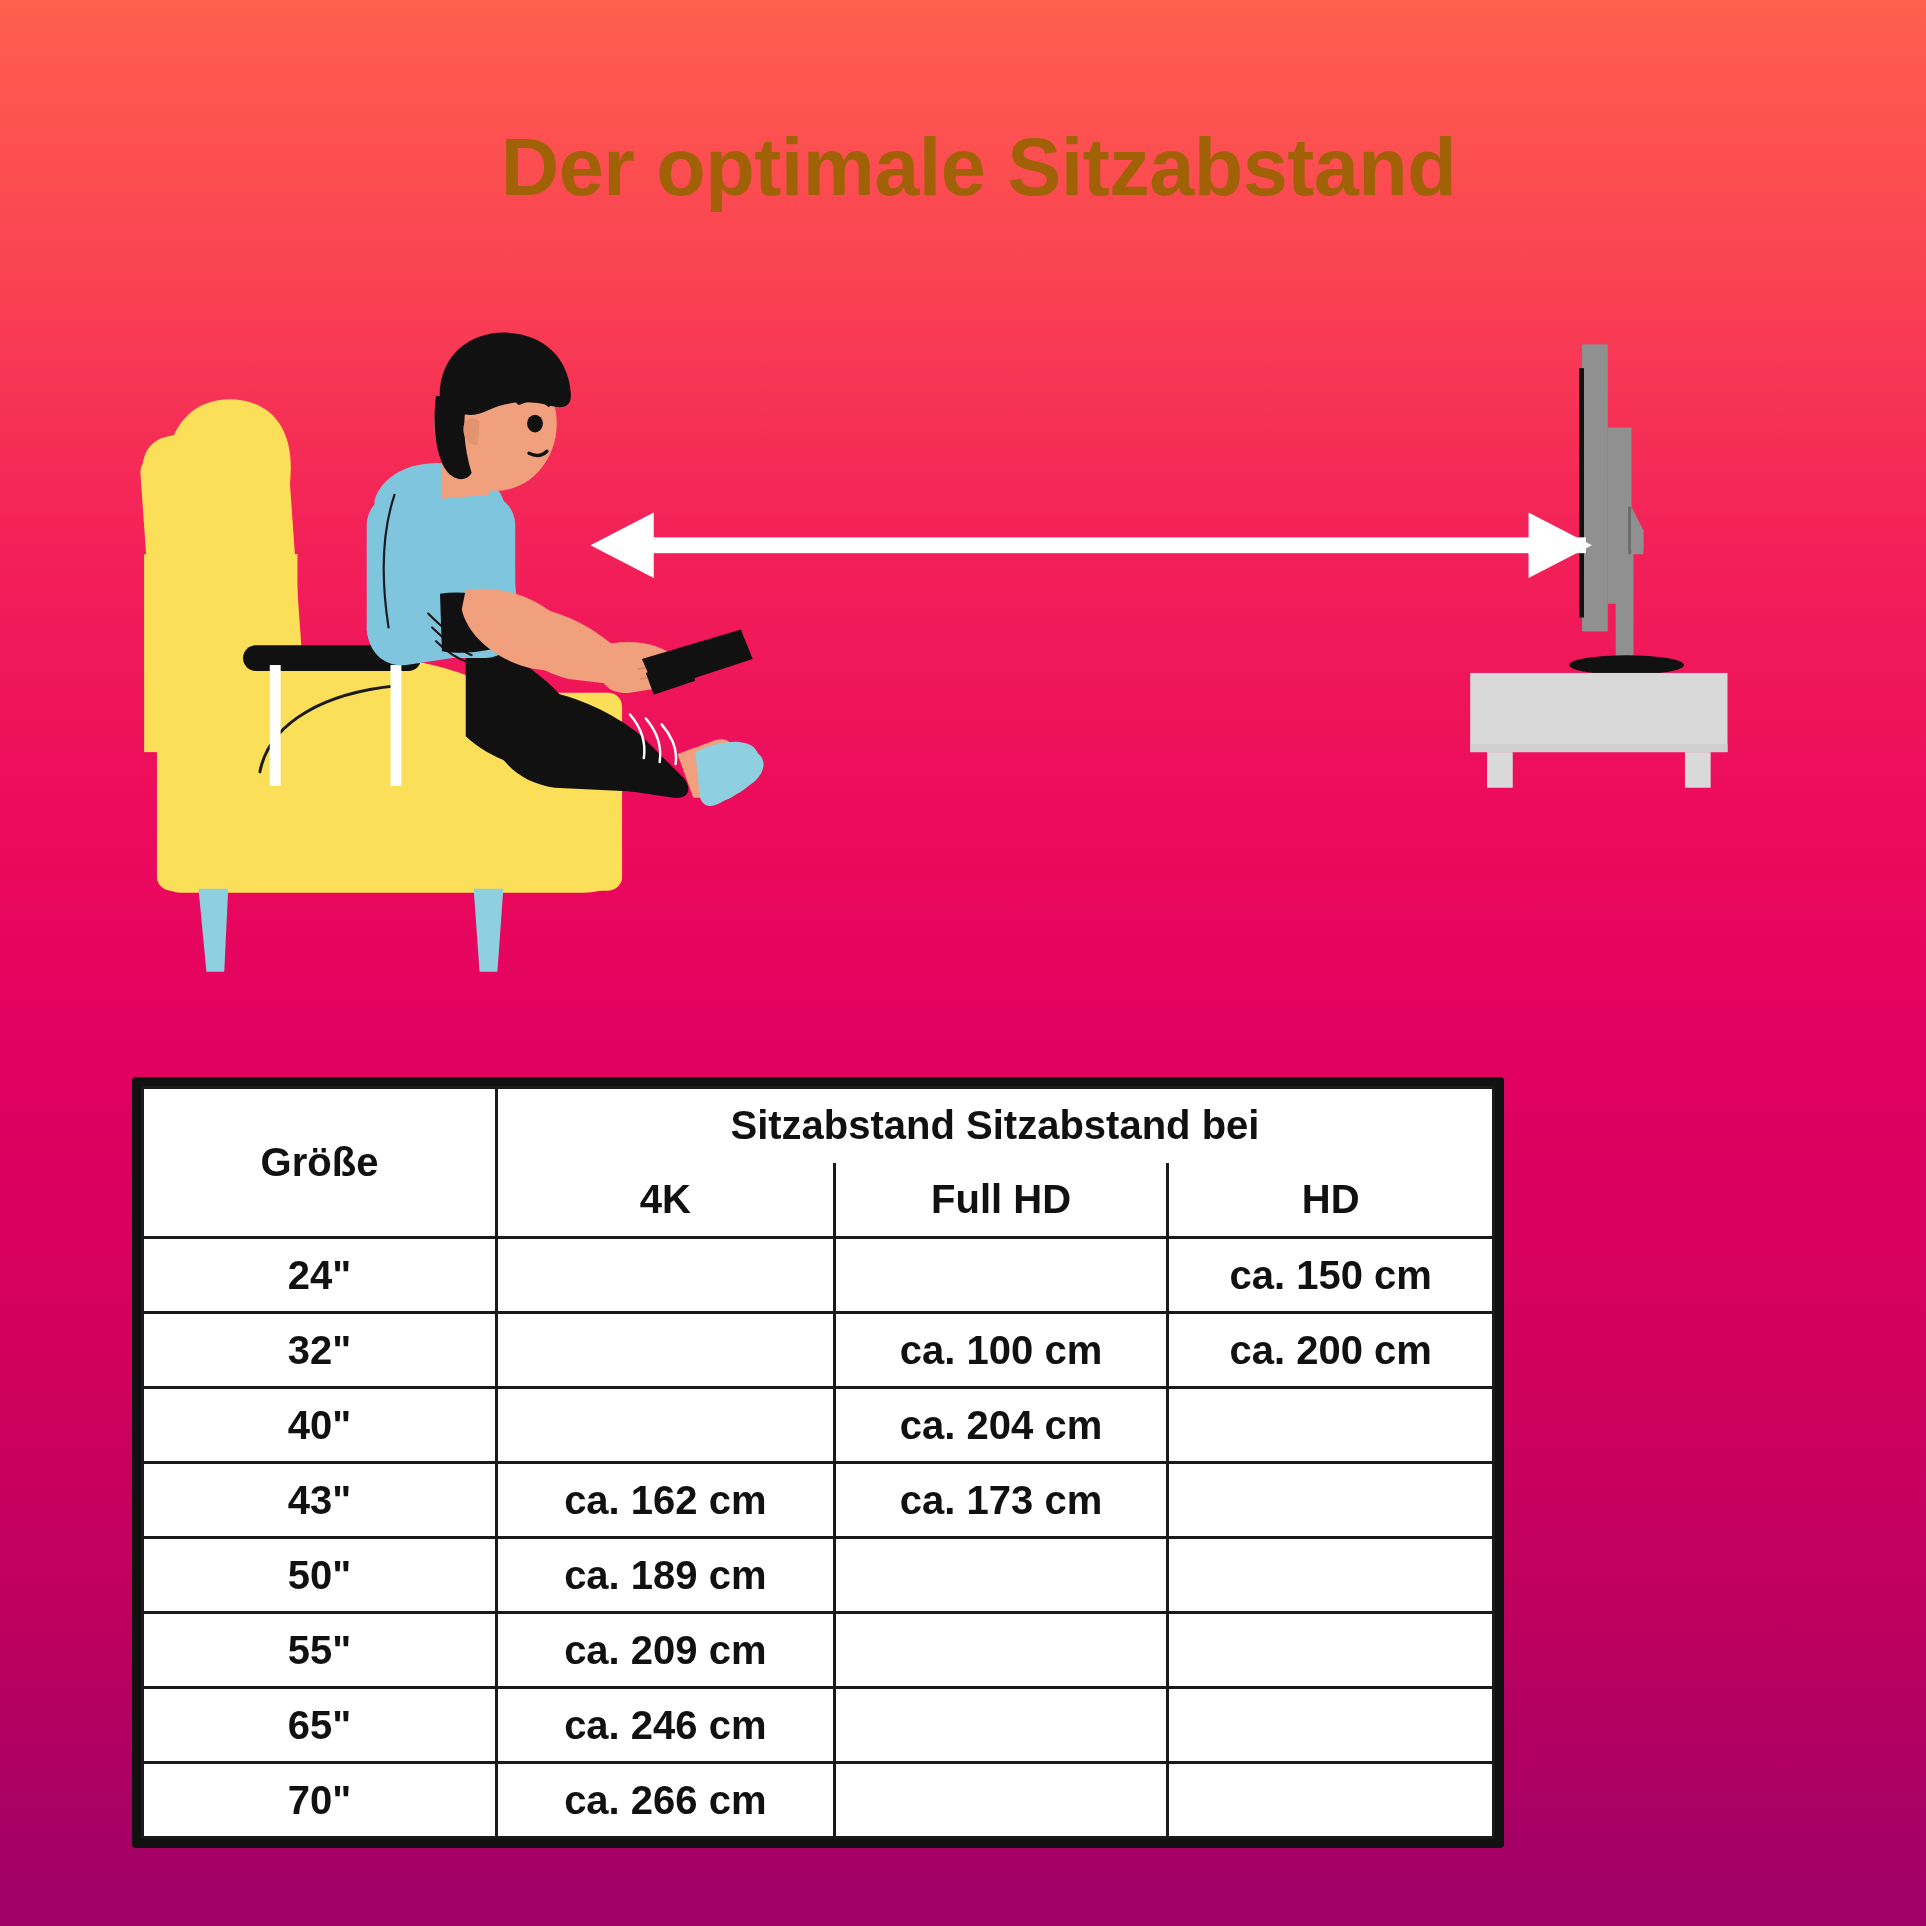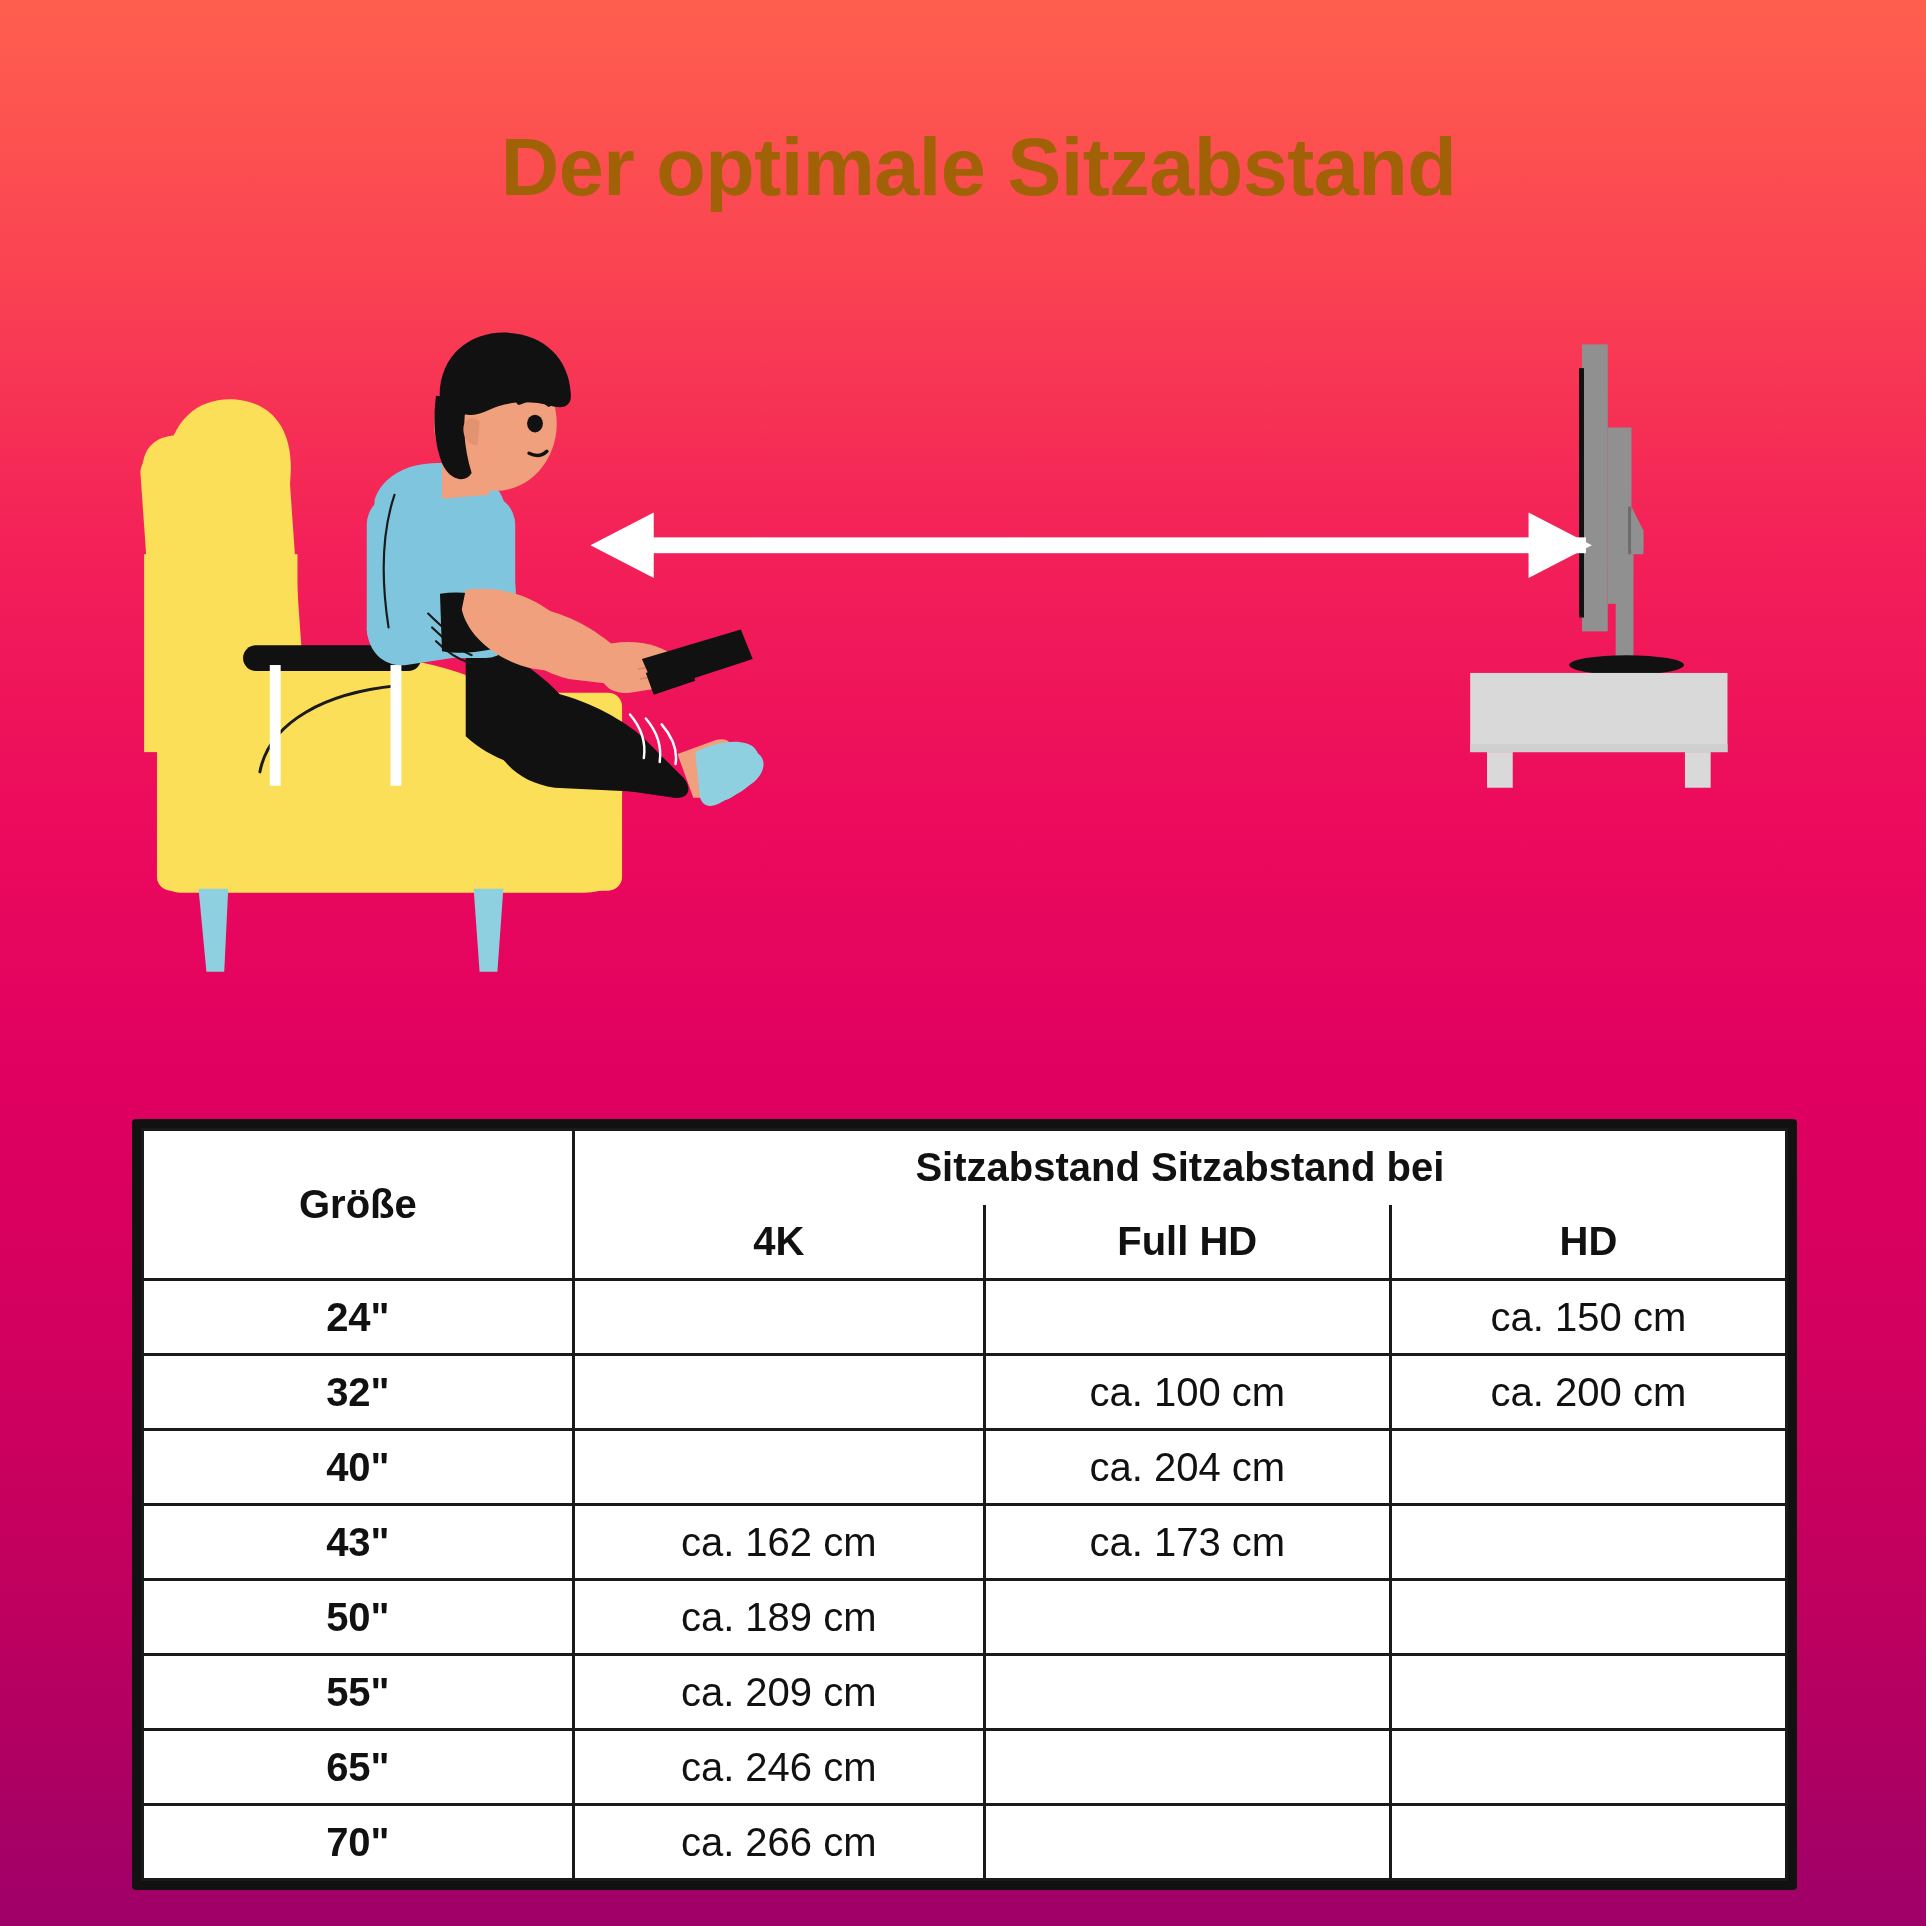--- a/index.html
+++ b/index.html
@@ -44,22 +44,22 @@
     width: 1927px;
     height: 1049px;
     pointer-events: none;
   }
   .stage svg { display: block; }
 
   
   .table-wrap {
     position: absolute;
     left: 132px;
-    top: 1119px;
-    width: 1665px;
+    top: 1077px;
+    width: 1372px;
     background: #ffffff;
     border: 9px solid #111111;
     border-radius: 4px;
   }
   table.sit {
     width: 100%;
     border-collapse: collapse;
     table-layout: fixed;
     background: #ffffff;
   }
@@ -92,21 +92,21 @@
     font-size: 44px;
     font-weight: bold;
     height: 83px;
     border-top: none !important;
   }
   td.size-cell {
     font-weight: bold;
     font-size: 42px;
   }
   td.val-cell {
-    font-weight: normal;
+    font-weight: bold;
     font-size: 40px;
   }
   tbody tr td { height: 77px; }
 </style>
 </head>
 <body>
 
 <div class="title">Der optimale Sitzabstand</div>
 
 <div class="stage">

